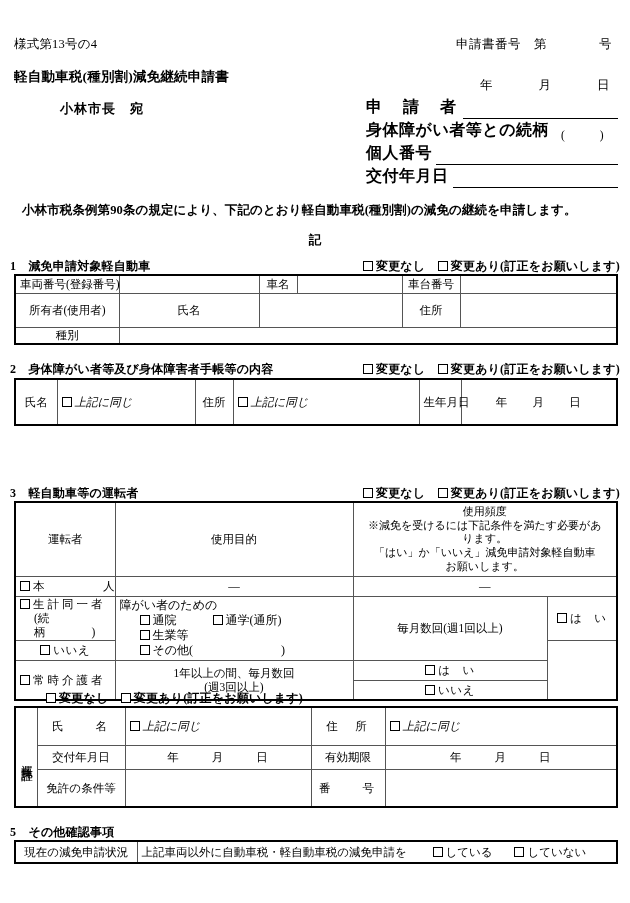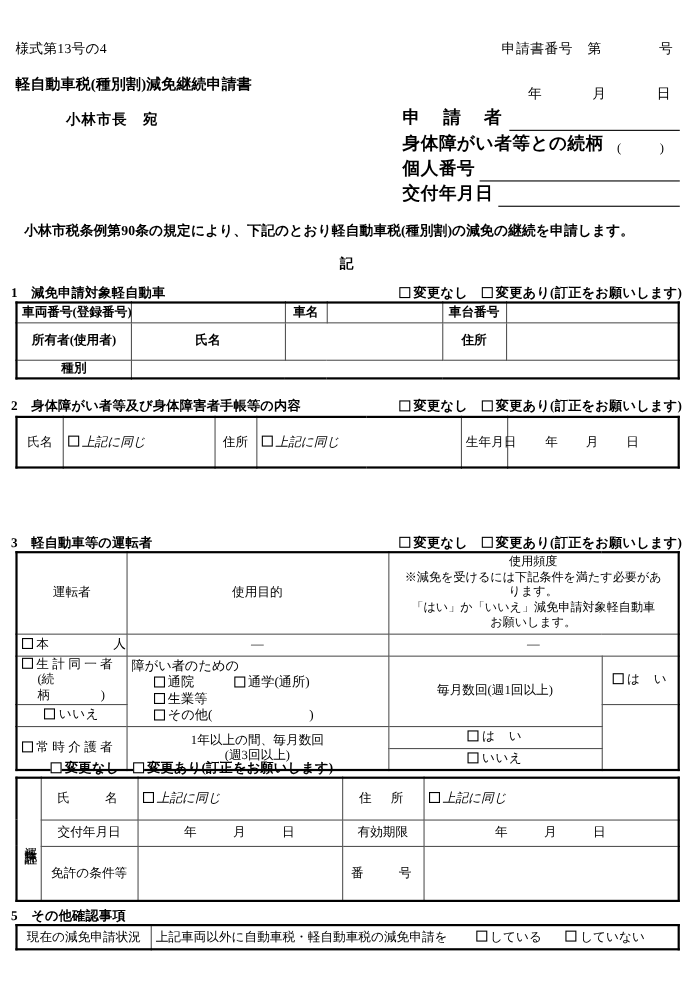--- a/index.html
+++ b/index.html
@@ -261,21 +261,21 @@
 
   <div class="sec" style="top:258px;">
     <span class="sec-title">1　減免申請対象軽自動車</span>
     <span class="sec-opts">
       <span class="cb"></span><span>変更なし</span>
       <span style="display:inline-block;width:6px"></span>
       <span class="cb"></span><span>変更あり(訂正をお願いします)</span>
     </span>
   </div>
 
-  <table class="form" style="left:14px; top:274px; width:602px;font-weight:bold;">
+  <table class="form" style="left:14px; top:274px; width:602px;">
     <colgroup>
       <col style="width:104px">
         <col style="width:140px">
         <col style="width:38px">
       <col style="width:105px">
         <col style="width:58px">
         <col style="width:157px">
     </colgroup>
     <tbody>
         <tr style="height:18px">
@@ -466,21 +466,21 @@
       </td>
       <td class="c nw">有効期限</td>
       <td>
         <span class="ymd2">
           <span>年</span>
           <span>月</span>
           <span>日</span>
         </span>
       </td>
     </tr>
-    <tr style="height:50px">
+    <tr style="height:38px">
       <td class="c nw">免許の条件等</td>
       <td></td>
       <td class="c nw sp1">番　　号</td>
       <td></td>
     </tr>
   </tbody>
     </table>
 
   <div class="sec" style="top:824px;">
     <span class="sec-title">5　その他確認事項</span>

